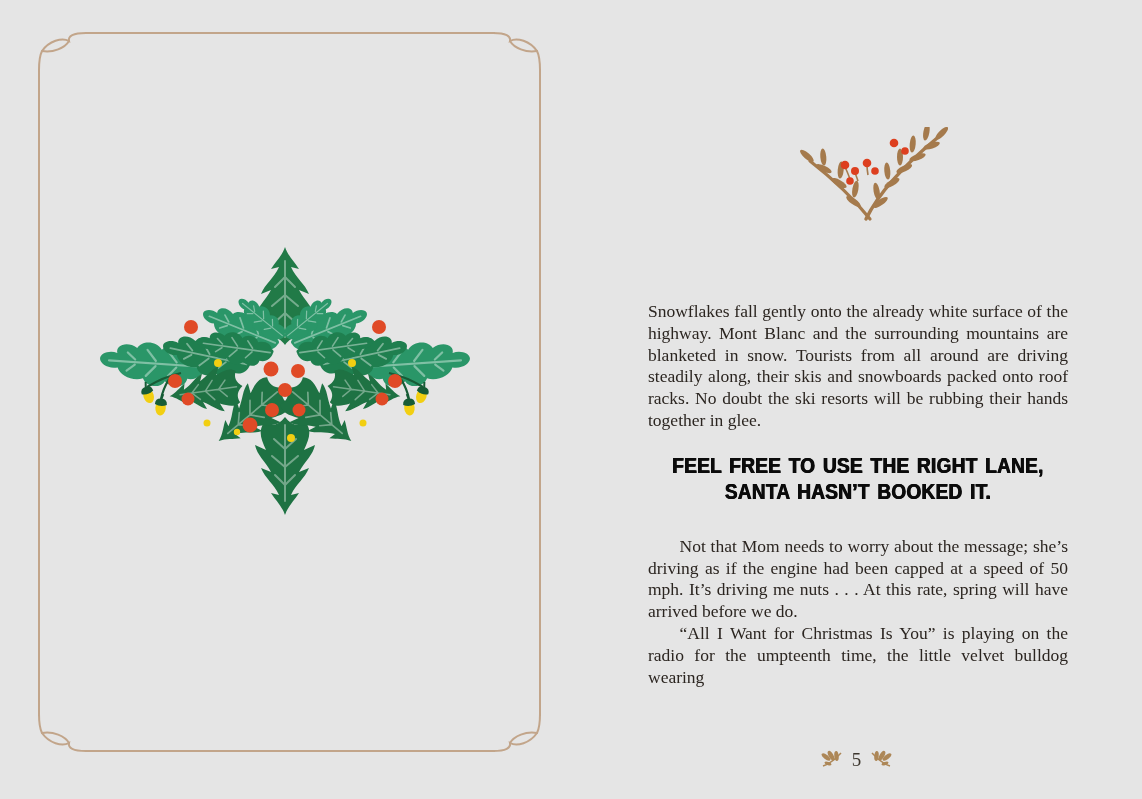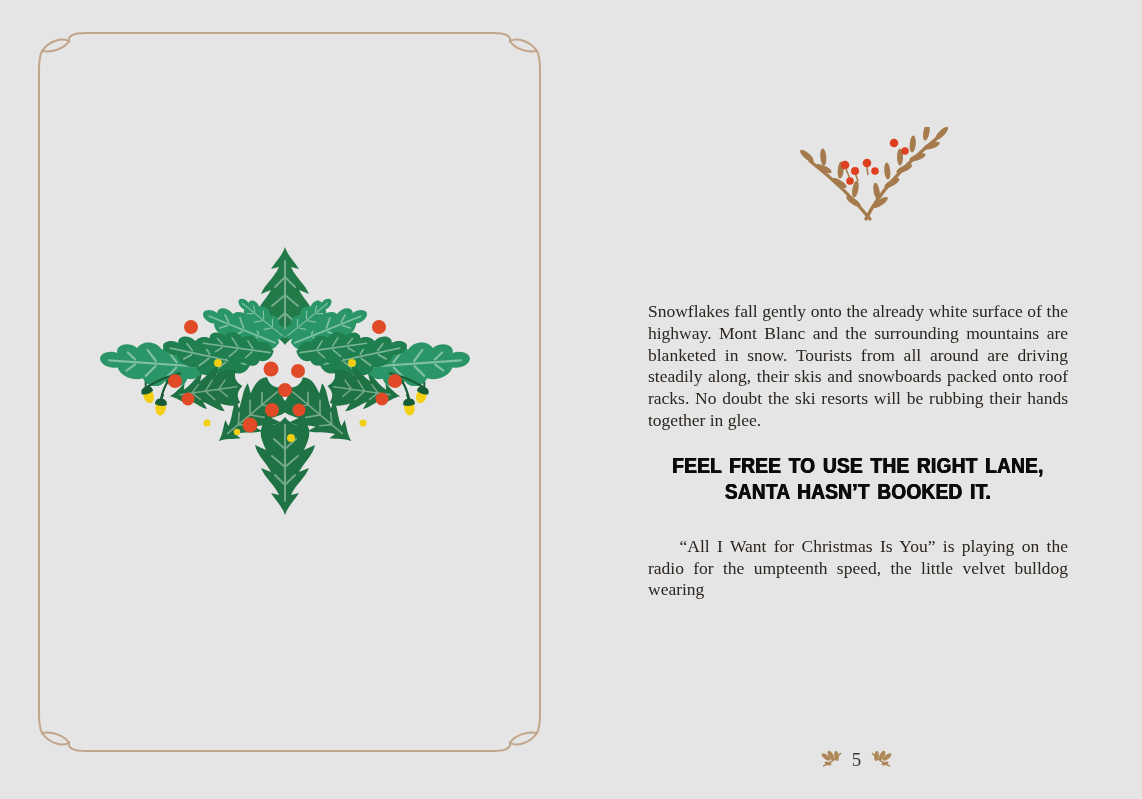--- a/index.html
+++ b/index.html
@@ -165,21 +165,22 @@
         <circle cx="117" cy="24" r="3.8"></circle>
       </g>
     </svg>
 
     <div class="text-block">
       <p class="first">Snowflakes fall gently onto the already white surface of the highway. Mont Blanc and the surrounding mountains are blanketed in snow. Tourists from all around are driving steadily along, their skis and snowboards packed onto roof racks. No doubt the ski resorts will be rubbing their hands together in glee.</p>
       <div class="sign">
         <div>FEEL FREE TO USE THE RIGHT LANE,</div>
         <div>SANTA HASN’T BOOKED IT.</div>
       </div>
-      <p class="cont">“All I Want for Christmas Is You” is playing on the radio for the umpteenth speed, the little velvet bulldog wearing</p>
+      <p>Not that Mom needs to worry about the message; she’s driving as if the engine had been capped at a speed of 50 mph. It’s driving me nuts . . . At this rate, spring will have arrived before we do.</p>
+      <p class="cont">“All I Want for Christmas Is You” is playing on the radio for the umpteenth time, the little velvet bulldog wearing</p>
     </div>
 
     <div class="folio">
       <svg width="22" height="18" viewBox="0 0 22 18">
         <g fill="#ad8757">
           <ellipse cx="5" cy="7" rx="2.3" ry="5.2" transform="rotate(-52 5 7)"></ellipse>
           <ellipse cx="10" cy="5.5" rx="2.3" ry="5.2" transform="rotate(-30 10 5.5)"></ellipse>
           <ellipse cx="15.5" cy="6" rx="2.2" ry="5" transform="rotate(-6 15.5 6)"></ellipse>
           <ellipse cx="7" cy="13.5" rx="1.6" ry="3.6" transform="rotate(-70 7 13.5)"></ellipse>
         </g>

